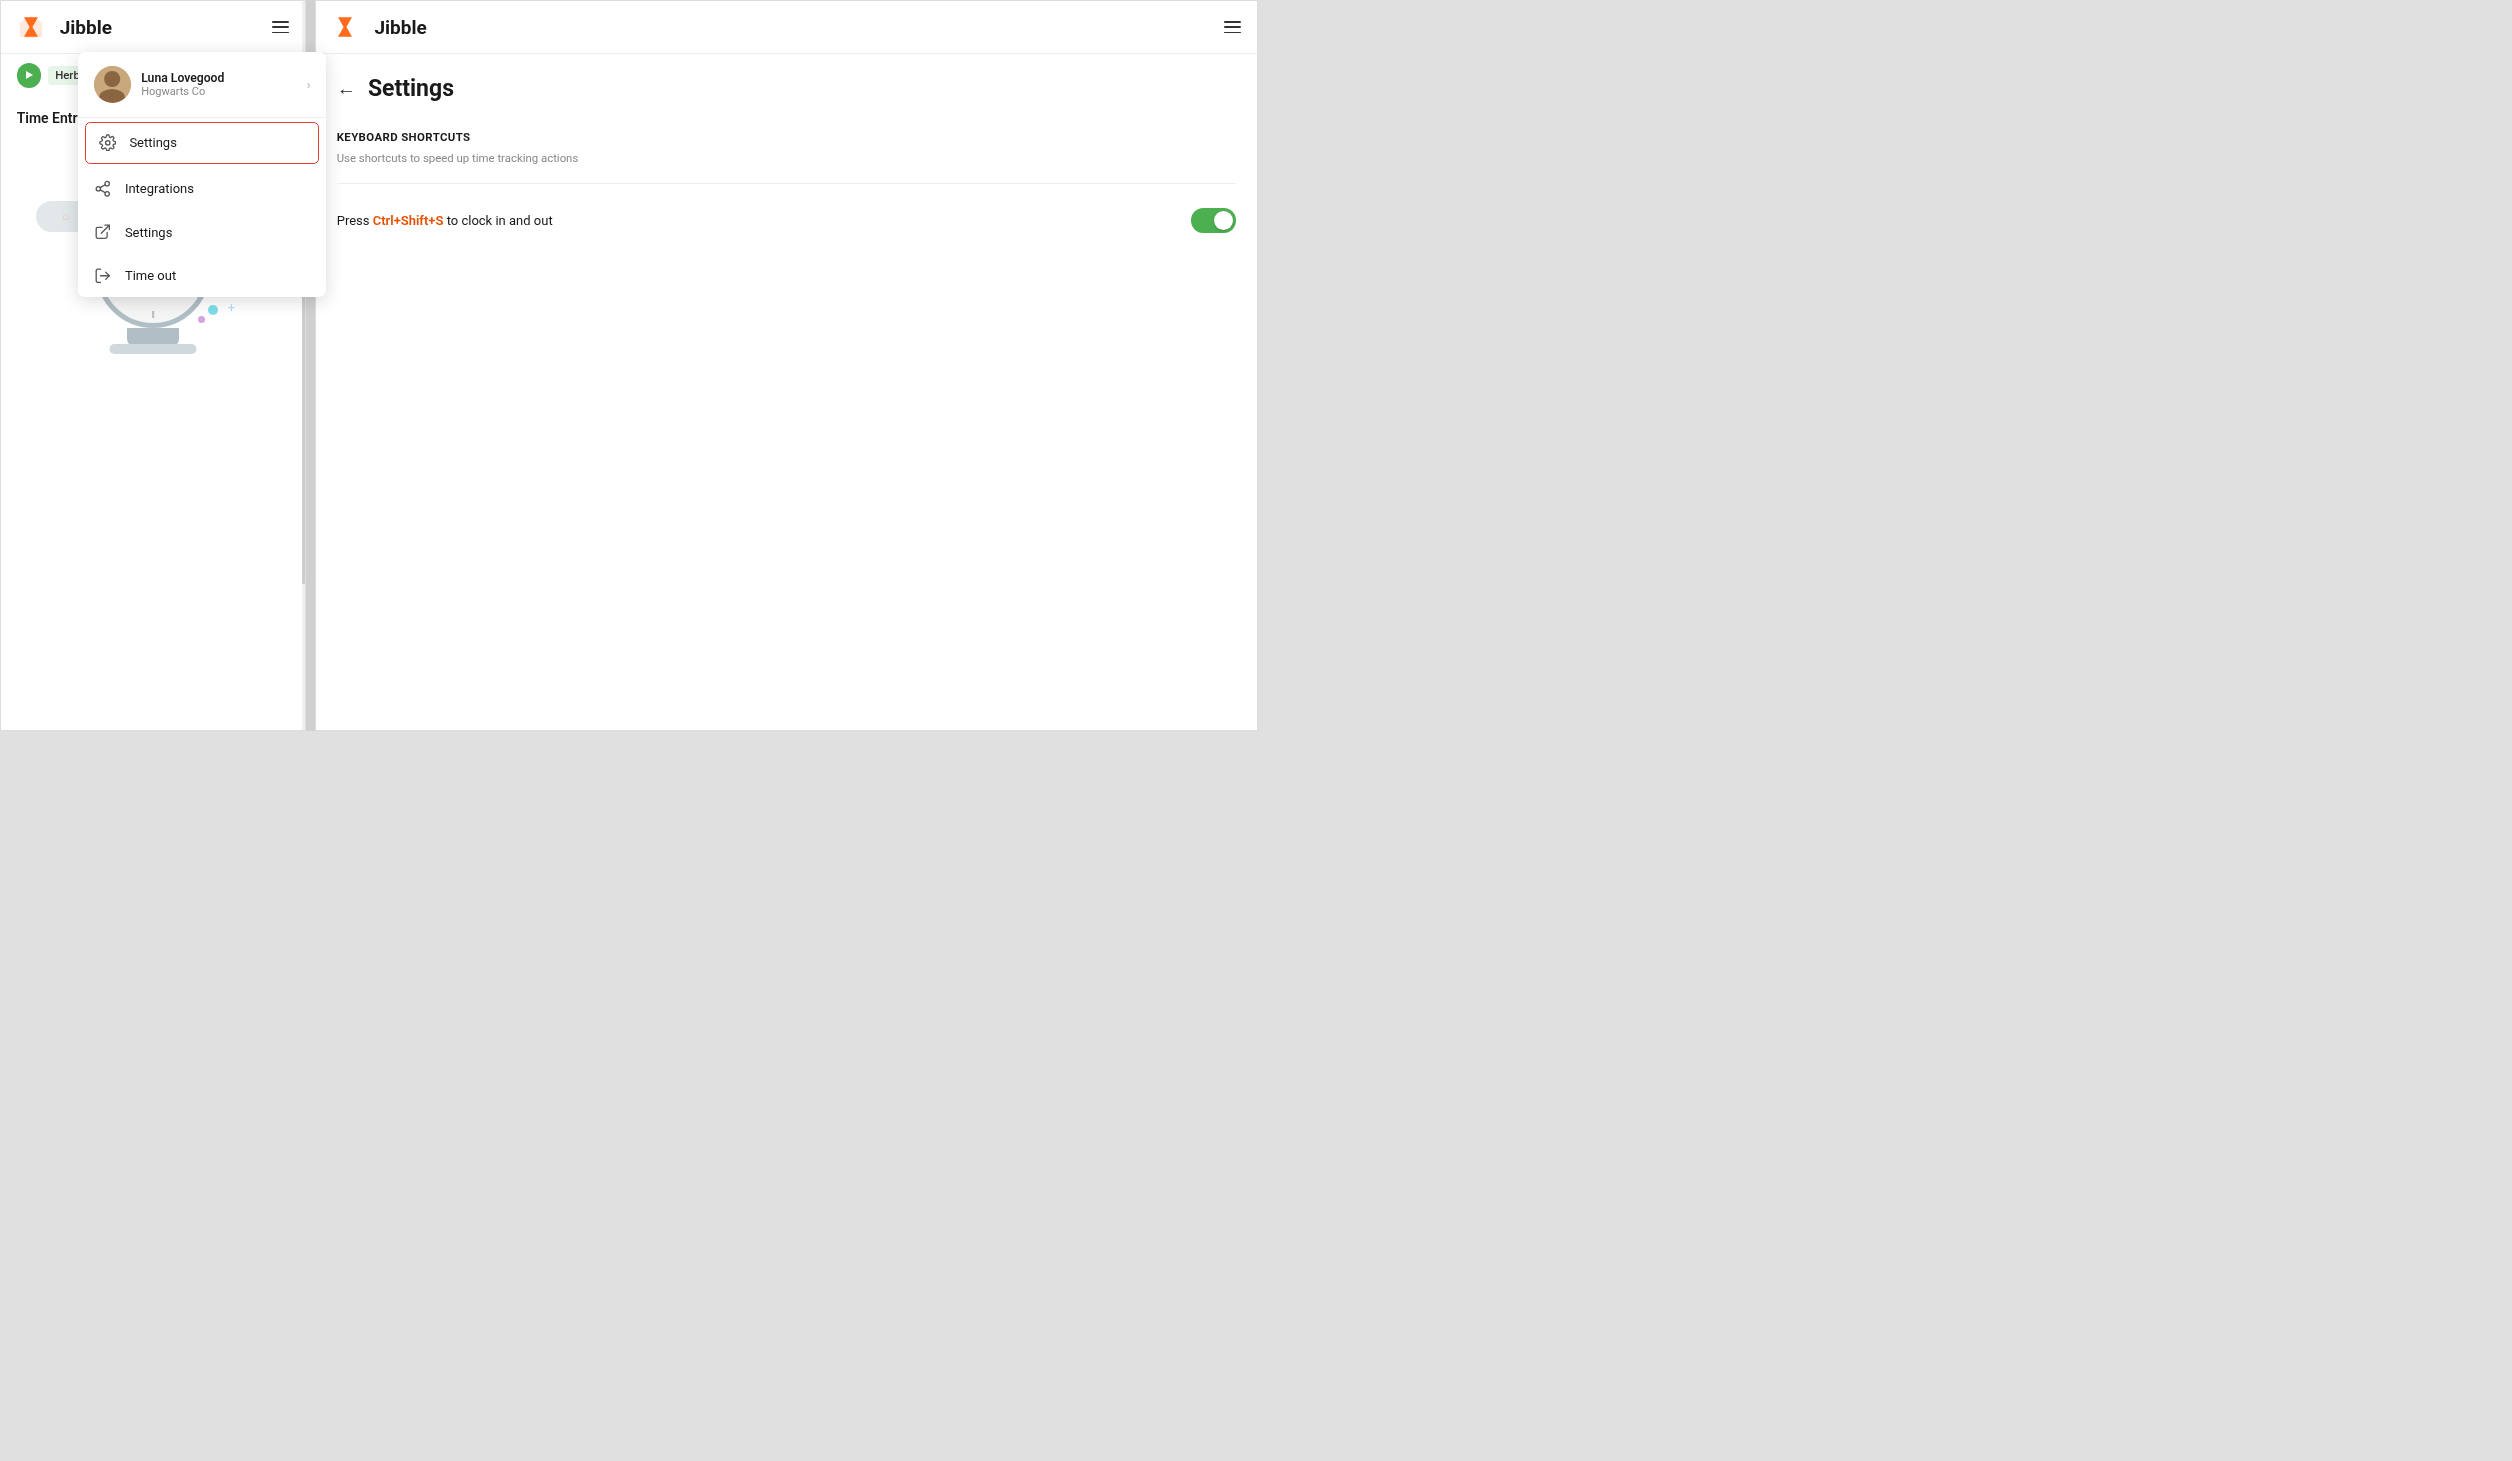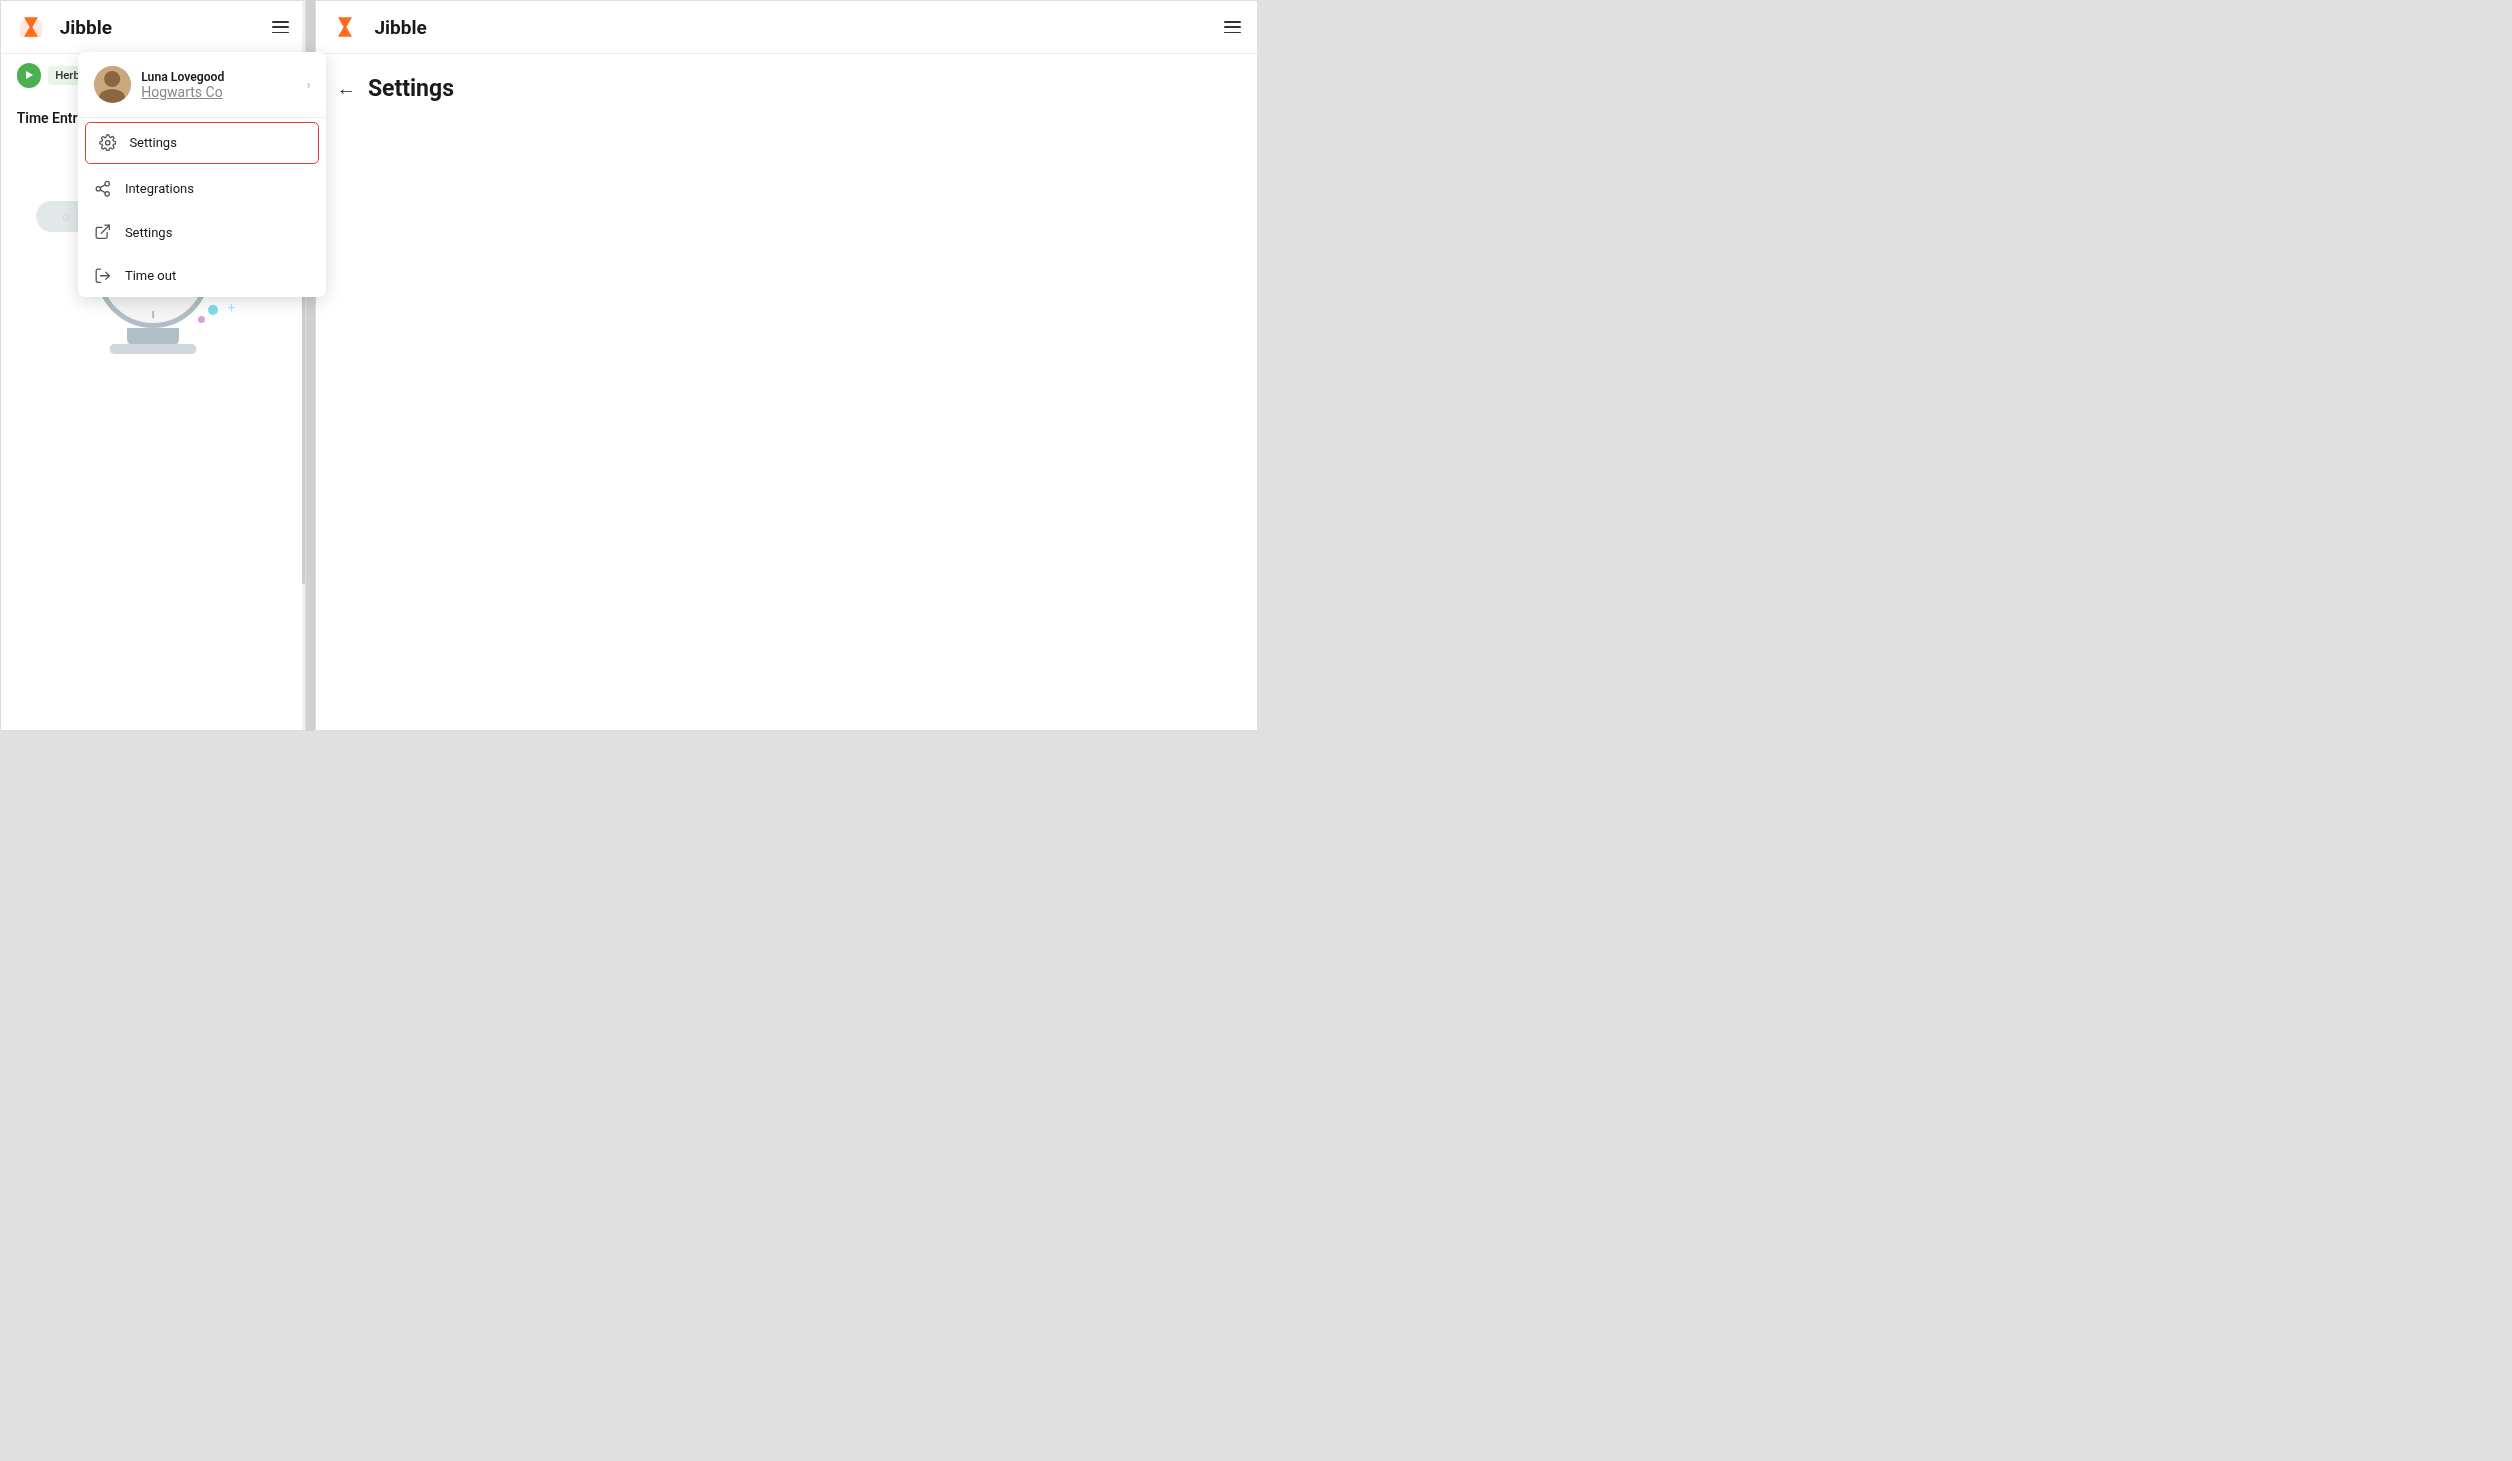--- a/index.html
+++ b/index.html
@@ -170,23 +170,22 @@
       flex: 1;
     }
 
     .menu-user-name {
       font-size: 12.2px;
       font-weight: 600;
       color: #1a1a1a;
     }
 
     .menu-user-company {
-      font-size: 14px;
+      font-size: 11px;
       color: #888;
-      text-decoration: underline;
     }
 
     .chevron-right {
       color: #aaa;
       font-size: 12.2px;
     }
 
     .menu-item {
       display: flex;
       align-items: center;
@@ -598,14 +597,28 @@
       <span></span>
       <span></span>
     </div>
   </div>
 
   <div class="settings-title-area">
     <span class="back-arrow">←</span>
     <span class="settings-title">Settings</span>
   </div>
 
+  <div class="settings-content">
+    <div class="settings-section-title">KEYBOARD SHORTCUTS</div>
+    <div class="settings-section-desc">Use shortcuts to speed up time tracking actions</div>
+    <div class="settings-divider"></div>
+
+    <div class="shortcut-row">
+      <div class="shortcut-text">
+        <span>Press </span><span class="shortcut-key">Ctrl+Shift+S</span><span> to clock in and out</span>
+      </div>
+      <div class="toggle-switch">
+        <div class="toggle-knob"></div>
+      </div>
+    </div>
+  </div>
 </div>
 
 
 </body></html>

